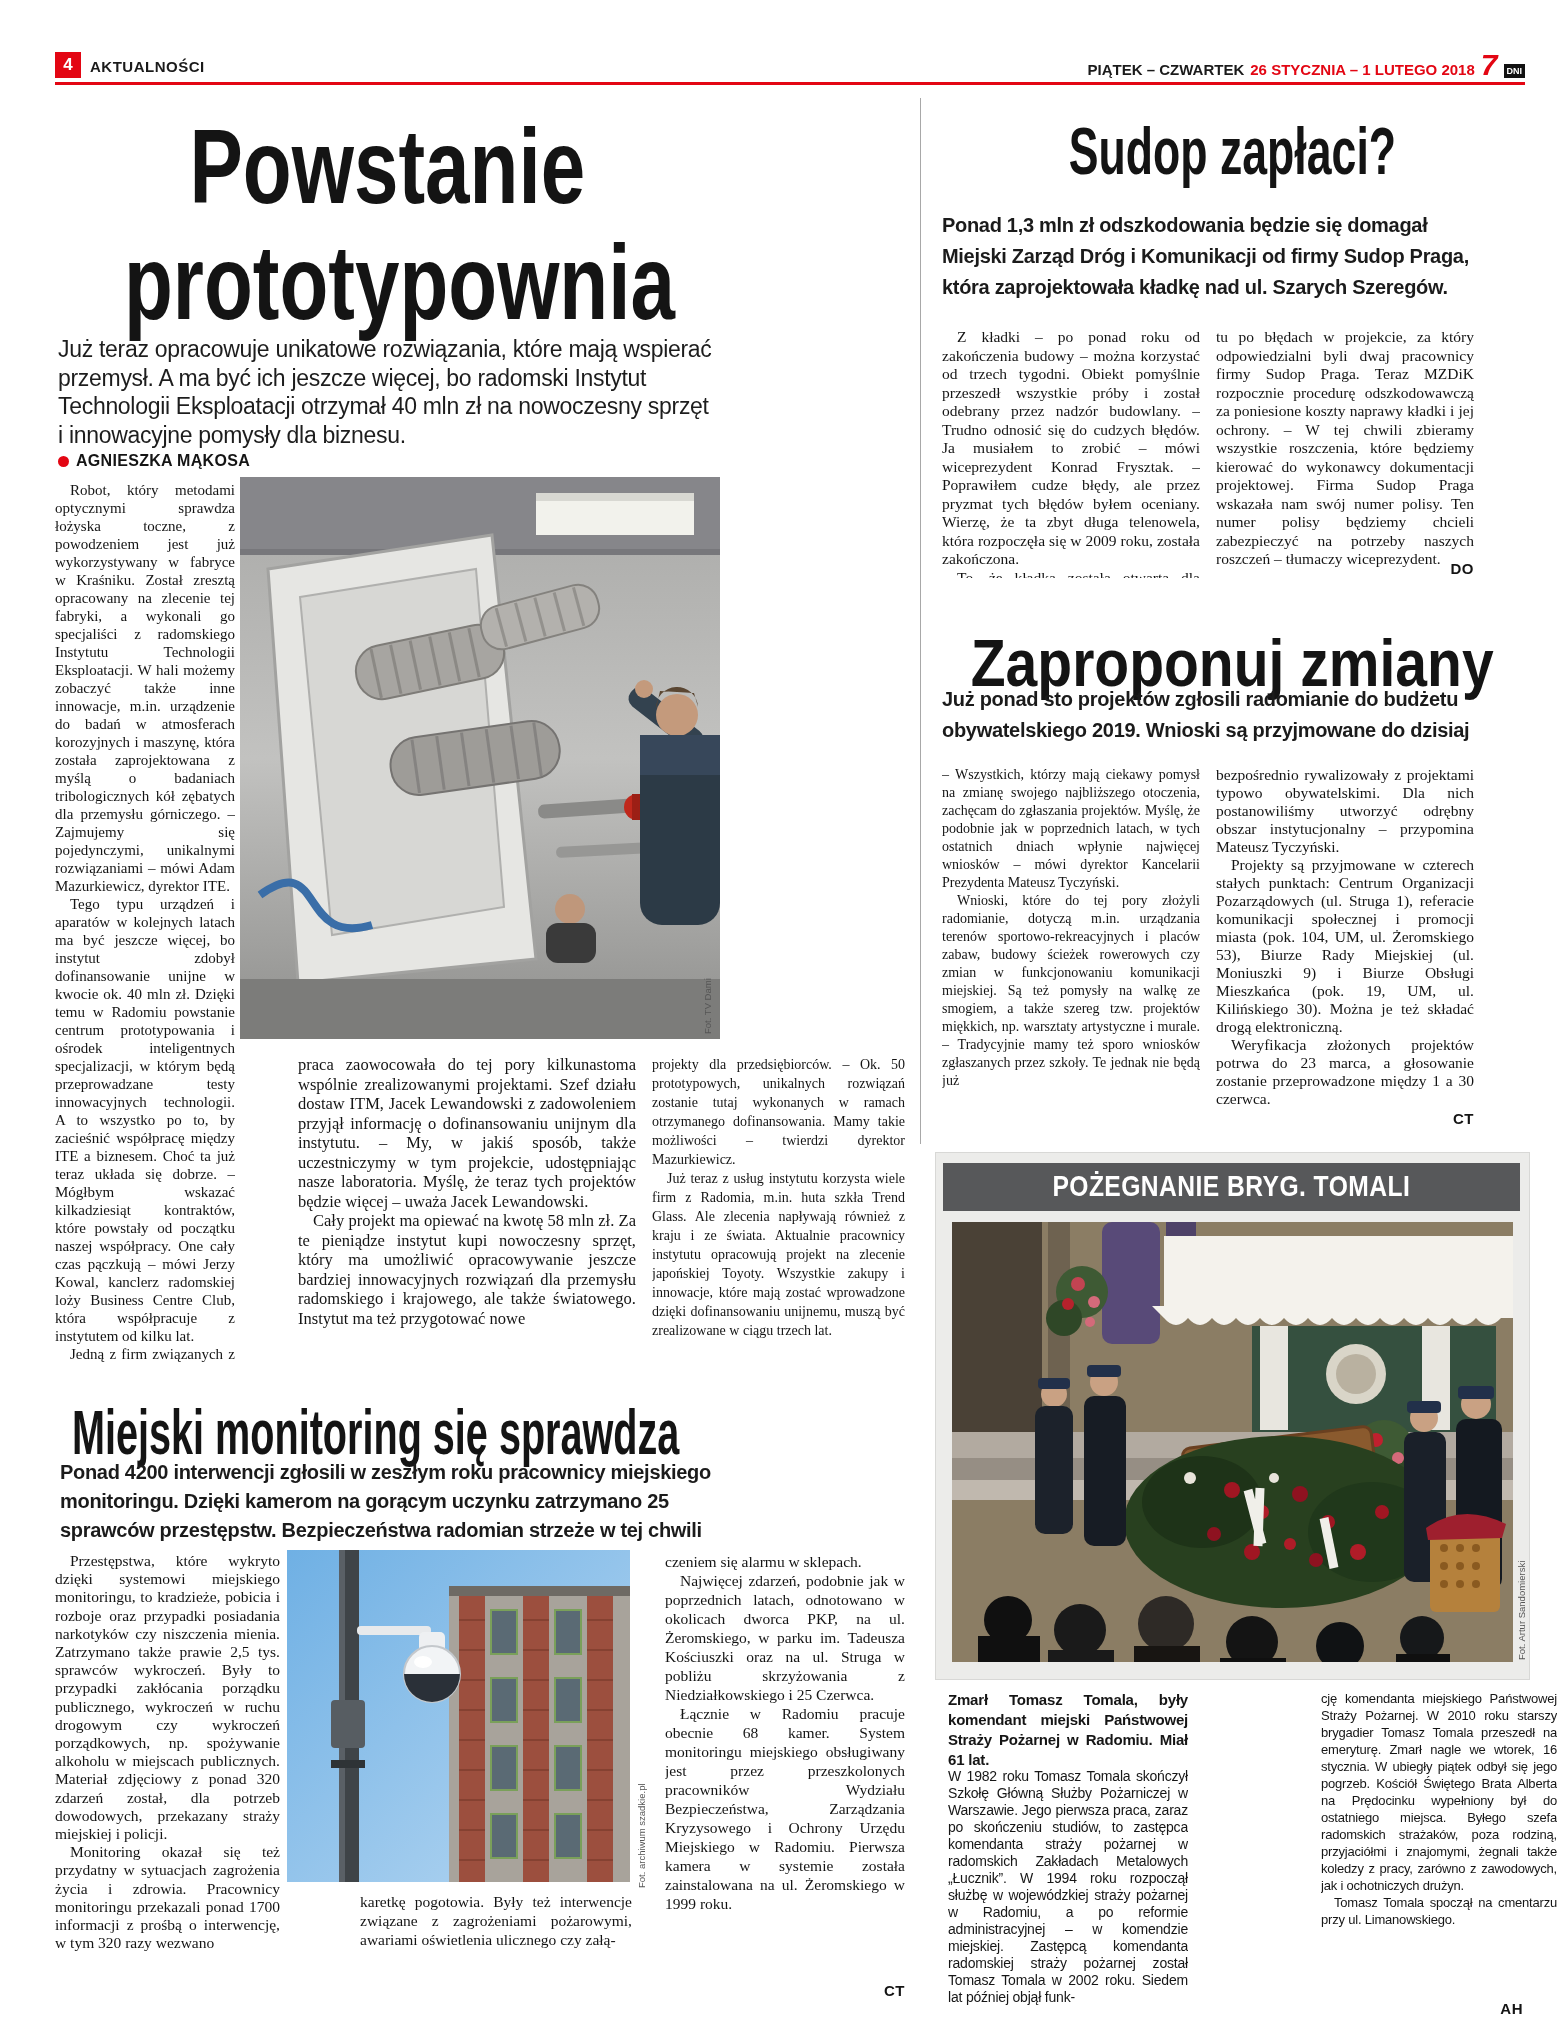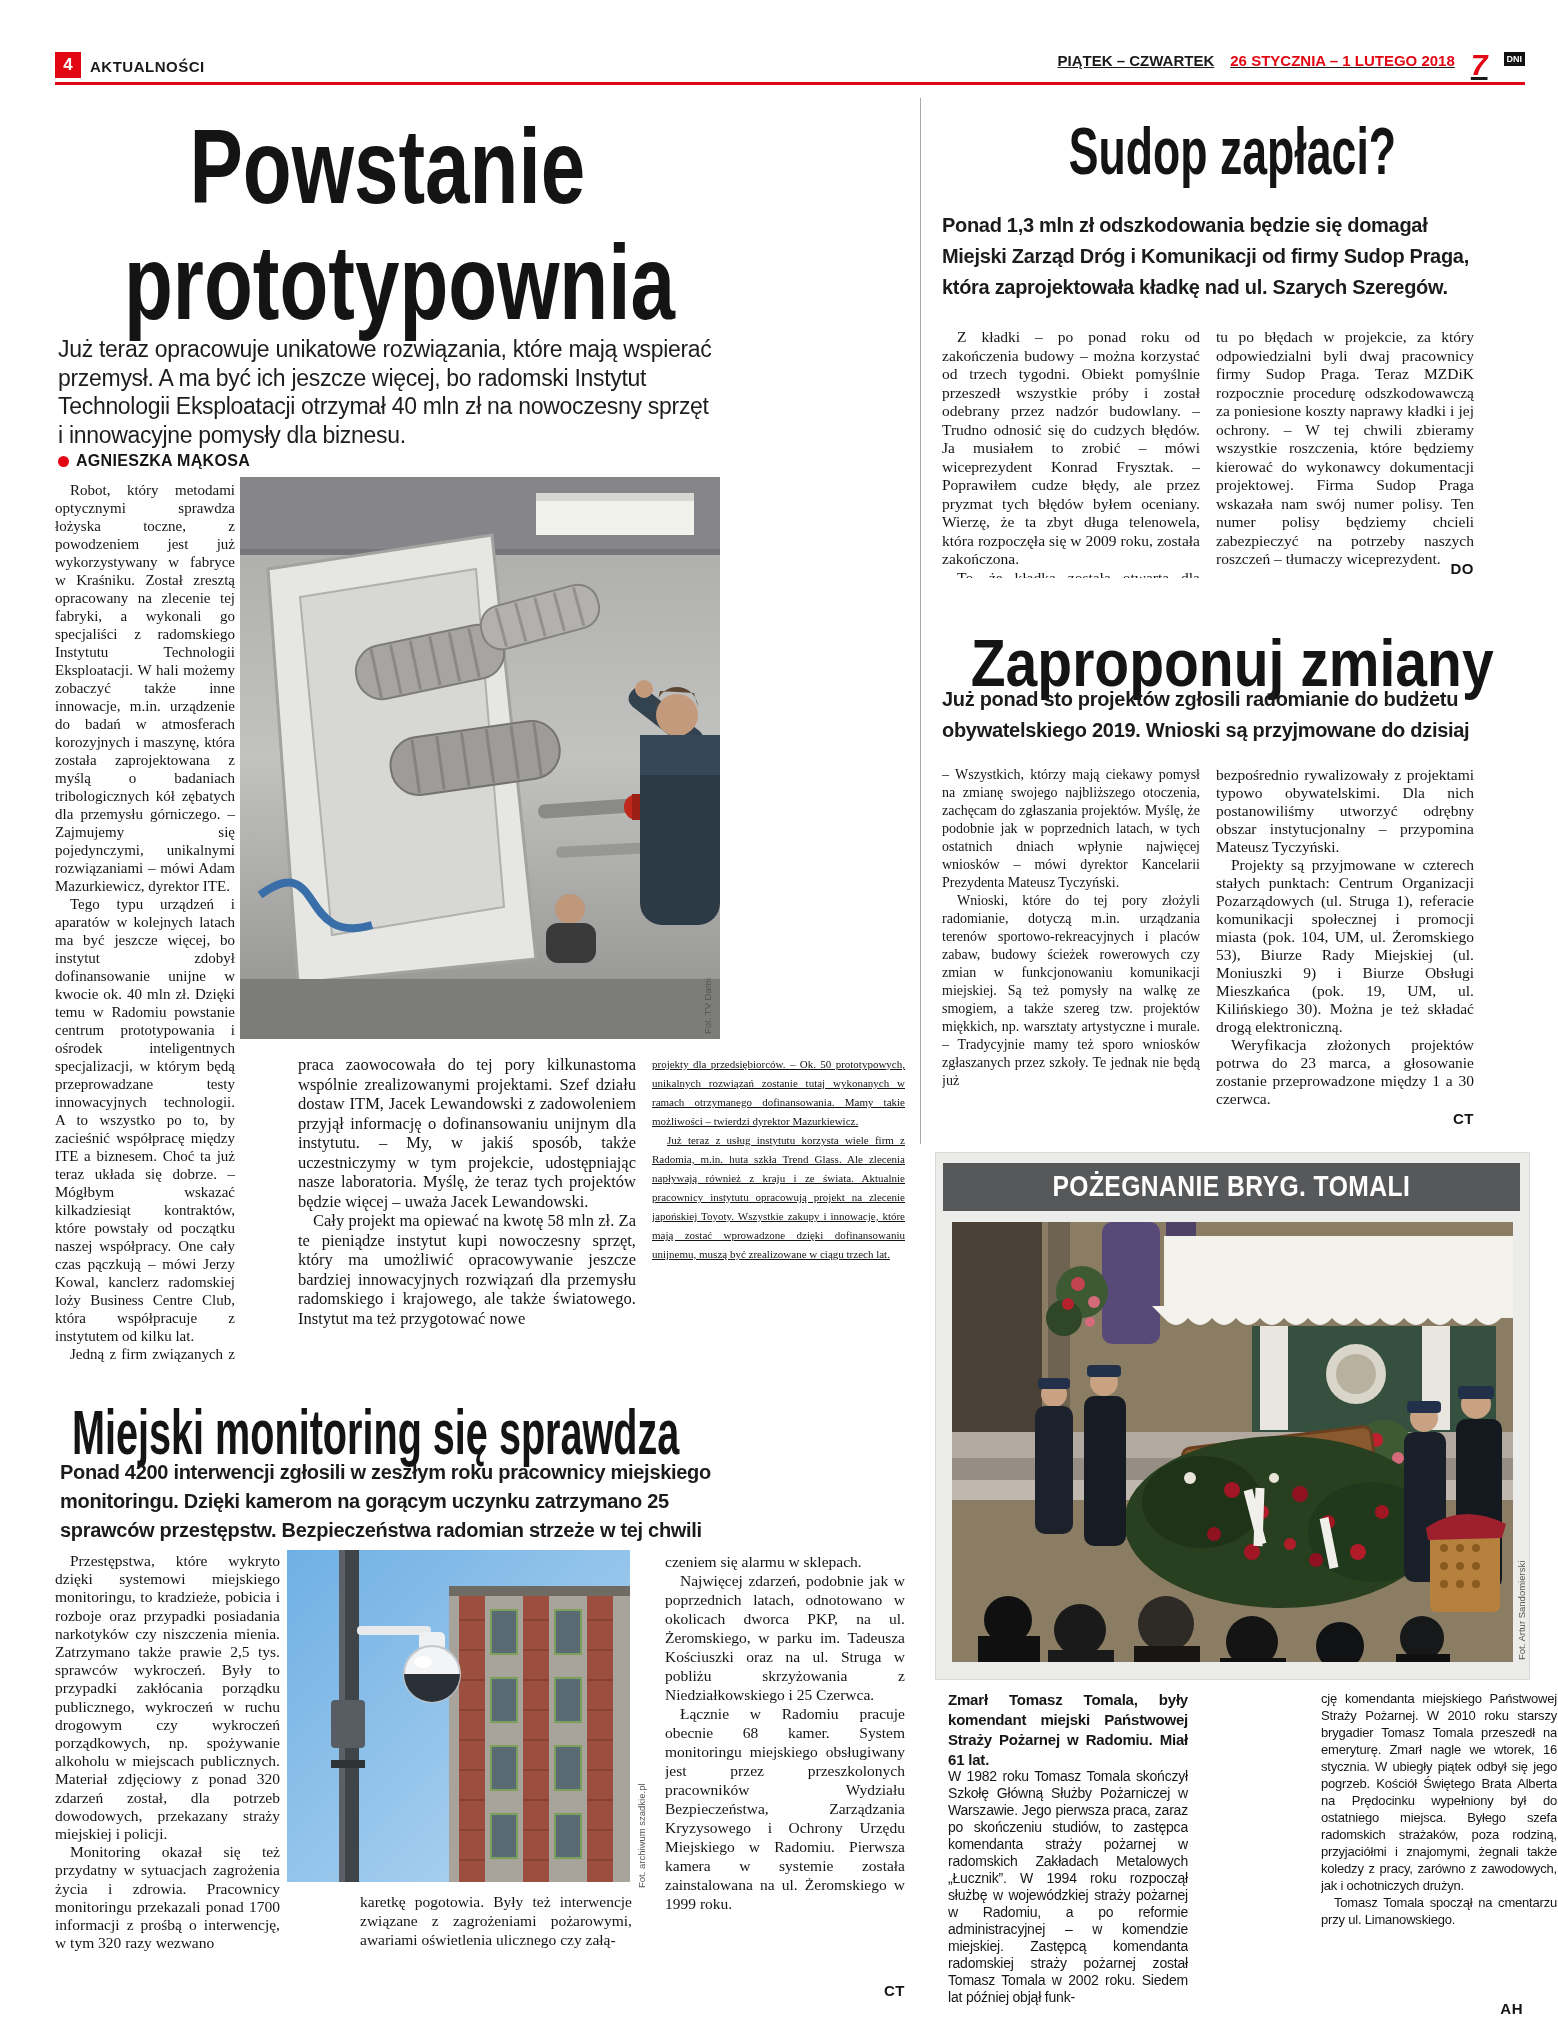--- a/index.html
+++ b/index.html
@@ -4,21 +4,21 @@
 <style>
   html,body{margin:0;padding:0;background:#9a9a9a;}
   .page{position:relative;width:1558px;height:2028px;background:#ffffff;margin:0 auto;
         font-family:"Liberation Sans",sans-serif;color:#111;overflow:hidden;}
   .abs{position:absolute;}
   .clip{overflow:hidden;}
   
   .pagenum{width:26px;height:26px;background:#e30613;color:#fff;font-weight:bold;
            font-size:17px;display:flex;align-items:center;justify-content:center;}
   .section{font-size:15px;font-weight:bold;letter-spacing:.5px;color:#1a1a1a;}
-  .dateline{font-size:15px;font-weight:bold;color:#1a1a1a;white-space:nowrap;display:flex;align-items:flex-start;gap:16px;text-decoration:underline;}
+  .dateline{font-size:15px;font-weight:bold;color:#1a1a1a;white-space:nowrap;display:flex;align-items:flex-end;gap:6px;}
   .dateline .red{color:#e30613;}
   .logo7{color:#e30613;font-weight:900;font-style:italic;font-size:30px;line-height:26px;}
   .logodni{background:#111;color:#fff;font-size:9px;font-weight:bold;padding:2px 3px;line-height:10px;}
   .redrule{background:#e30613;height:3px;}
   
   .hl{font-weight:bold;color:#141414;text-align:center;margin-top:16px;}
   .hl .sq{display:inline-block;white-space:nowrap;transform-origin:center;}
   .hl-left .sq{transform-origin:left center;}
   .hl-left{text-align:left;}
   
@@ -142,21 +142,21 @@
 
   <div class="abs serif clip" style="left:55px;top:481px;width:180px;height:884px;font-size:15px;line-height:18px;">
     <p>Robot, który metodami optycznymi sprawdza łożyska toczne, z powodzeniem jest już wykorzystywany w fabryce w Kraśniku. Został zresztą opracowany na zlecenie tej fabryki, a wykonali go specjaliści z radomskiego Instytutu Technologii Eksploatacji. W hali możemy zobaczyć także inne innowacje, m.in. urządzenie do badań w atmosferach korozyjnych i maszynę, która została zaprojektowana z myślą o badaniach tribologicznych kół zębatych dla przemysłu górniczego. – Zajmujemy się pojedynczymi, unikalnymi rozwiązaniami – mówi Adam Mazurkiewicz, dyrektor ITE.</p>
     <p>Tego typu urządzeń i aparatów w kolejnych latach ma być jeszcze więcej, bo instytut zdobył dofinansowanie unijne w kwocie ok. 40 mln zł. Dzięki temu w Radomiu powstanie centrum prototypowania i ośrodek inteligentnych specjalizacji, w którym będą przeprowadzane testy innowacyjnych technologii. A to wszystko po to, by zacieśnić współpracę między ITE a biznesem. Choć ta już teraz układa się dobrze. – Mógłbym wskazać kilkadziesiąt kontraktów, które powstały od początku naszej współpracy. One cały czas pączkują – mówi Jerzy Kowal, kanclerz radomskiej loży Business Centre Club, która współpracuje z instytutem od kilku lat.</p>
     <p>Jedną z firm związanych z instytutem od kilku lat jest radomski ITM Poland. Współ-</p>
   </div>
   <div class="abs serif clip" style="left:298px;top:1055px;width:338px;height:312px;font-size:16.5px;line-height:19.5px;">
     <p class="cont">praca zaowocowała do tej pory kilkunastoma wspólnie zrealizowanymi projektami. Szef działu dostaw ITM, Jacek Lewandowski z zadowoleniem przyjął informację o dofinansowaniu unijnym dla instytutu. – My, w jakiś sposób, także uczestniczymy w tym projekcie, udostępniając nasze laboratoria. Myślę, że teraz tych projektów będzie więcej – uważa Jacek Lewandowski.</p>
     <p>Cały projekt ma opiewać na kwotę 58 mln zł. Za te pieniądze instytut kupi nowoczesny sprzęt, który ma umożliwić opracowywanie jeszcze bardziej innowacyjnych rozwiązań dla przemysłu radomskiego i krajowego, ale także światowego. Instytut ma też przygotować nowe</p>
   </div>
-  <div class="abs serif clip" style="left:652px;top:1055px;width:253px;height:312px;font-size:11px;line-height:19px;text-decoration:underline;">
+  <div class="abs serif clip" style="left:652px;top:1055px;width:253px;height:312px;font-size:14px;line-height:19px;">
     <p class="cont">projekty dla przedsiębiorców. – Ok. 50 prototypowych, unikalnych rozwiązań zostanie tutaj wykonanych w ramach otrzymanego dofinansowania. Mamy takie możliwości – twierdzi dyrektor Mazurkiewicz.</p>
     <p>Już teraz z usług instytutu korzysta wiele firm z Radomia, m.in. huta szkła Trend Glass. Ale zlecenia napływają również z kraju i ze świata. Aktualnie pracownicy instytutu opracowują projekt na zlecenie japońskiej Toyoty. Wszystkie zakupy i innowacje, które mają zostać wprowadzone dzięki dofinansowaniu unijnemu, muszą być zrealizowane w ciągu trzech lat.</p>
   </div>
 
   <div class="abs vdiv" style="left:920px;top:98px;height:1046px;"></div>
 
   <div class="abs hl" style="left:940px;top:100px;width:585px;font-size:62px;line-height:70px;">
     <span class="sq" style="transform:scale(.72,1.08);">Sudop zapłaci?</span>
   </div>
   <div class="abs leadb clip" style="left:942px;top:210px;width:540px;height:100px;font-size:20px;line-height:31px;">Ponad 1,3 mln zł odszkodowania będzie się domagał Miejski Zarząd Dróg i Komunikacji od firmy Sudop Praga, która zaprojektowała kładkę nad ul. Szarych Szeregów.</div>

